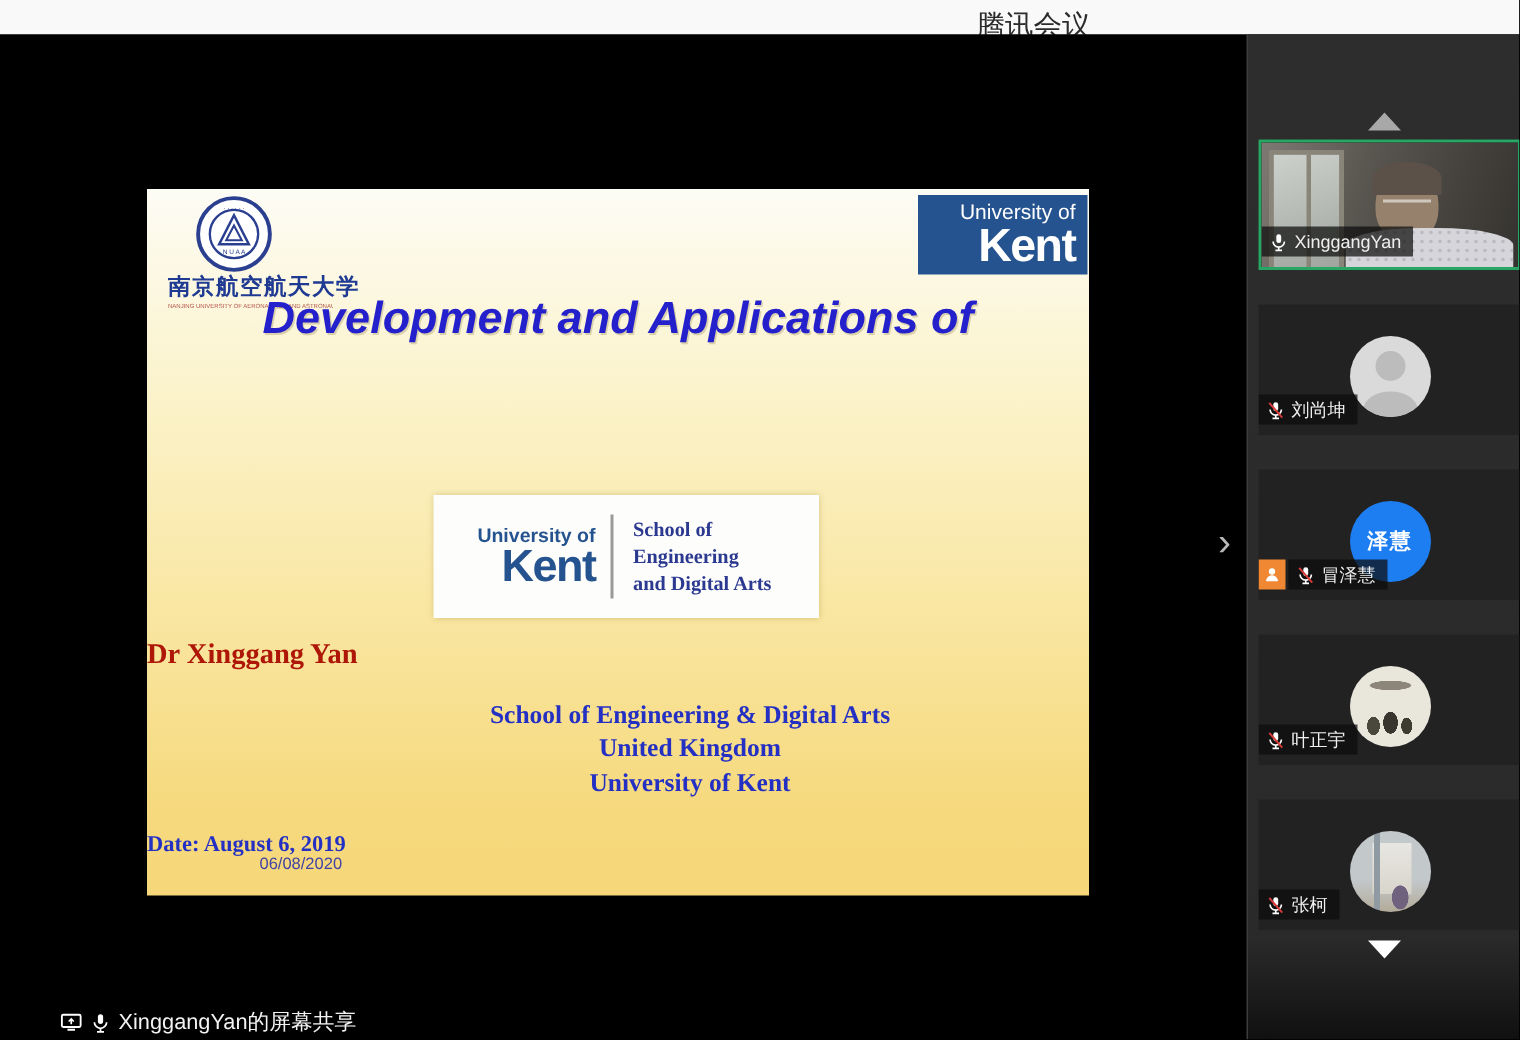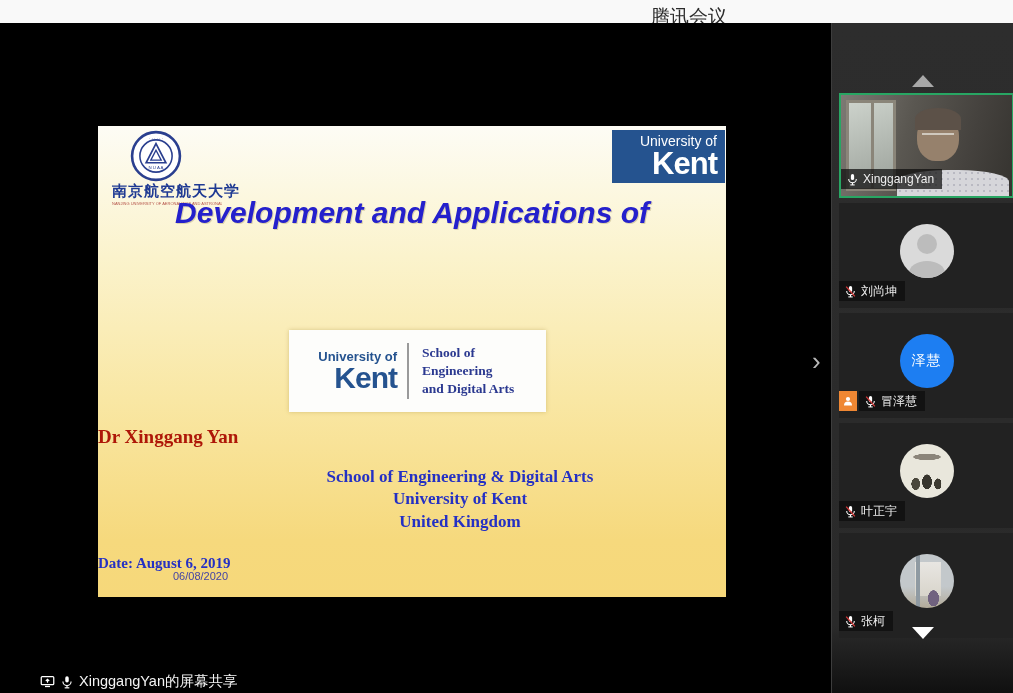--- a/index.html
+++ b/index.html
@@ -62,38 +62,38 @@
   .sidebar { position:absolute; left:831px; top:23px; width:182px; height:670px;
              background:linear-gradient(180deg,#2d2d2d 0%,#2a2a2a 90%,#101010 100%);
              border-left:1px solid #3d3d3d; }
   .scroll-up { position:absolute; left:50%; top:52px; transform:translateX(-50%);
                width:0; height:0; border-left:11px solid transparent; border-right:11px solid transparent;
                border-bottom:12px solid #a8a8a8; cursor:pointer; }
   .scroll-down { position:absolute; left:50%; top:604px; transform:translateX(-50%);
                  width:0; height:0; border-left:11px solid transparent; border-right:11px solid transparent;
                  border-top:12px solid #ffffff; cursor:pointer; }
 
-  .tile { position:absolute; left:7px; width:175px; height:105px; background:#222;
+  .tile { position:absolute; left:7px; width:175px; height:87px; background:#222;
           overflow:hidden; cursor:pointer; }
   .tile-active { border:2px solid #28a663; }
 
   .tile-label { position:absolute; left:0; bottom:7px; display:flex; align-items:stretch; gap:2px; }
   .label-bar { display:flex; align-items:center; gap:4px; background:rgba(12,12,12,.72);
                height:20px; padding:0 8px 0 5px; font-size:12px; color:#efefef; white-space:nowrap; }
   .host-badge { width:18px; height:20px; background:#ef8733; display:flex; align-items:center; justify-content:center; }
 
   .avatar { position:absolute; left:50%; top:21px; transform:translateX(-50%);
             width:54px; height:54px; border-radius:50%; overflow:hidden; }
   .avatar-placeholder { background:#dadada; }
   .avatar-placeholder .head { position:absolute; left:50%; top:10px; transform:translateX(-50%);
                               width:20px; height:20px; border-radius:50%; background:#bcbcbc; }
   .avatar-placeholder .body { position:absolute; left:50%; bottom:-7px; transform:translateX(-50%);
                               width:36px; height:24px; border-radius:50% 50% 0 0; background:#bcbcbc; }
   .avatar-blue { background:#1d7ef2; display:flex; align-items:center; justify-content:center;
-                 color:#fff; font-size:14px; font-weight:normal; letter-spacing:1px; }
+                 color:#fff; font-size:14px; font-weight:bold; letter-spacing:1px; }
   .avatar-painting { background-color:#e9e7dc; background-repeat:no-repeat;
      background-image:
        radial-gradient(ellipse 8px 12px at 50% 70%, #37352d 60%, transparent 62%),
        radial-gradient(ellipse 7px 10px at 29% 74%, #4a473c 60%, transparent 62%),
        radial-gradient(ellipse 6px 9px at 70% 74%, #3e3b31 60%, transparent 62%),
        radial-gradient(ellipse 22px 5px at 50% 24%, #8b857a 60%, transparent 65%); }
   .avatar-photo { background-color:#b6bfc4; background-repeat:no-repeat;
      background-image:
        radial-gradient(ellipse 9px 13px at 62% 82%, #70627f 60%, transparent 63%),
        linear-gradient(90deg,#8f9aa2 0 4px, transparent 4px),
@@ -170,22 +170,22 @@
           <div>School of</div>
           <div>Engineering</div>
           <div>and Digital Arts</div>
         </div>
       </div>
 
       <div class="presenter">Dr Xinggang Yan</div>
 
       <div class="affil">
         <div>School of Engineering &amp; Digital Arts</div>
+        <div>United Kingdom</div>
         <div>University of Kent</div>
-        <div>United Kingdom</div>
       </div>
 
       <div class="slide-date-line">Date: August 6, 2019</div>
       <div class="slide-corner-date">06/08/2020</div>
     </div>
 
     <div class="sidebar-collapse">›</div>
   </div>
 
   <div class="sidebar">

